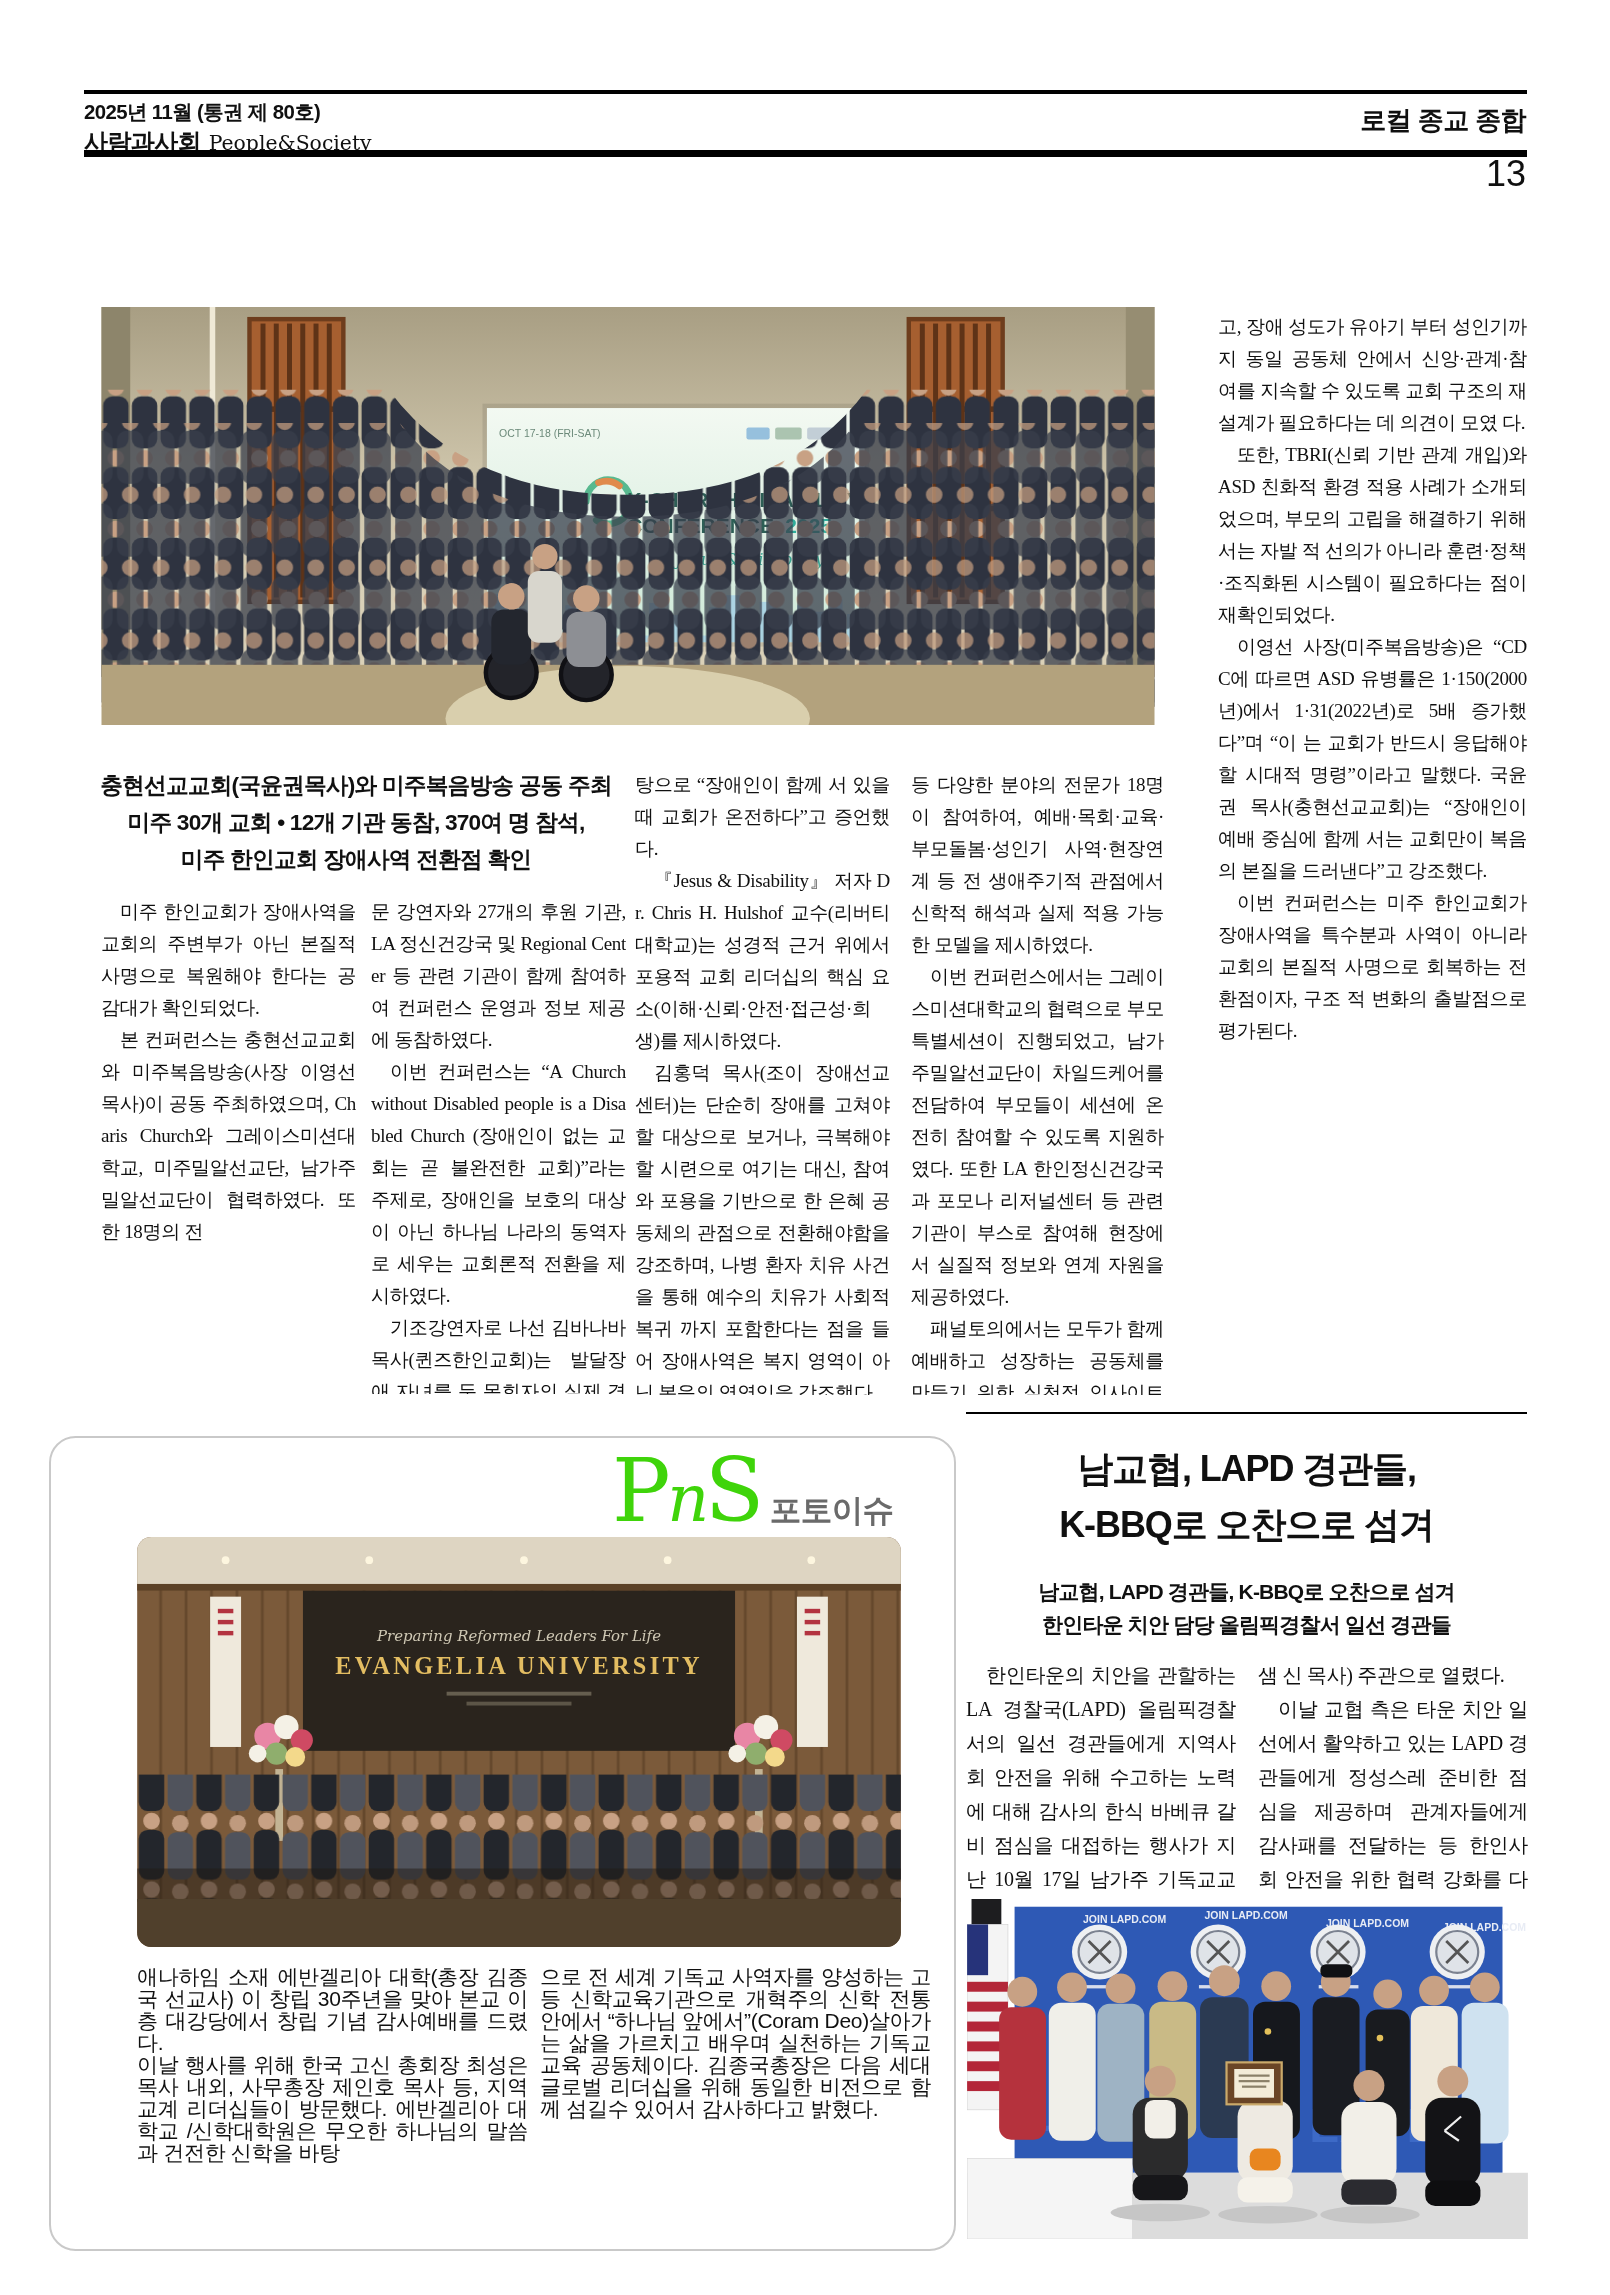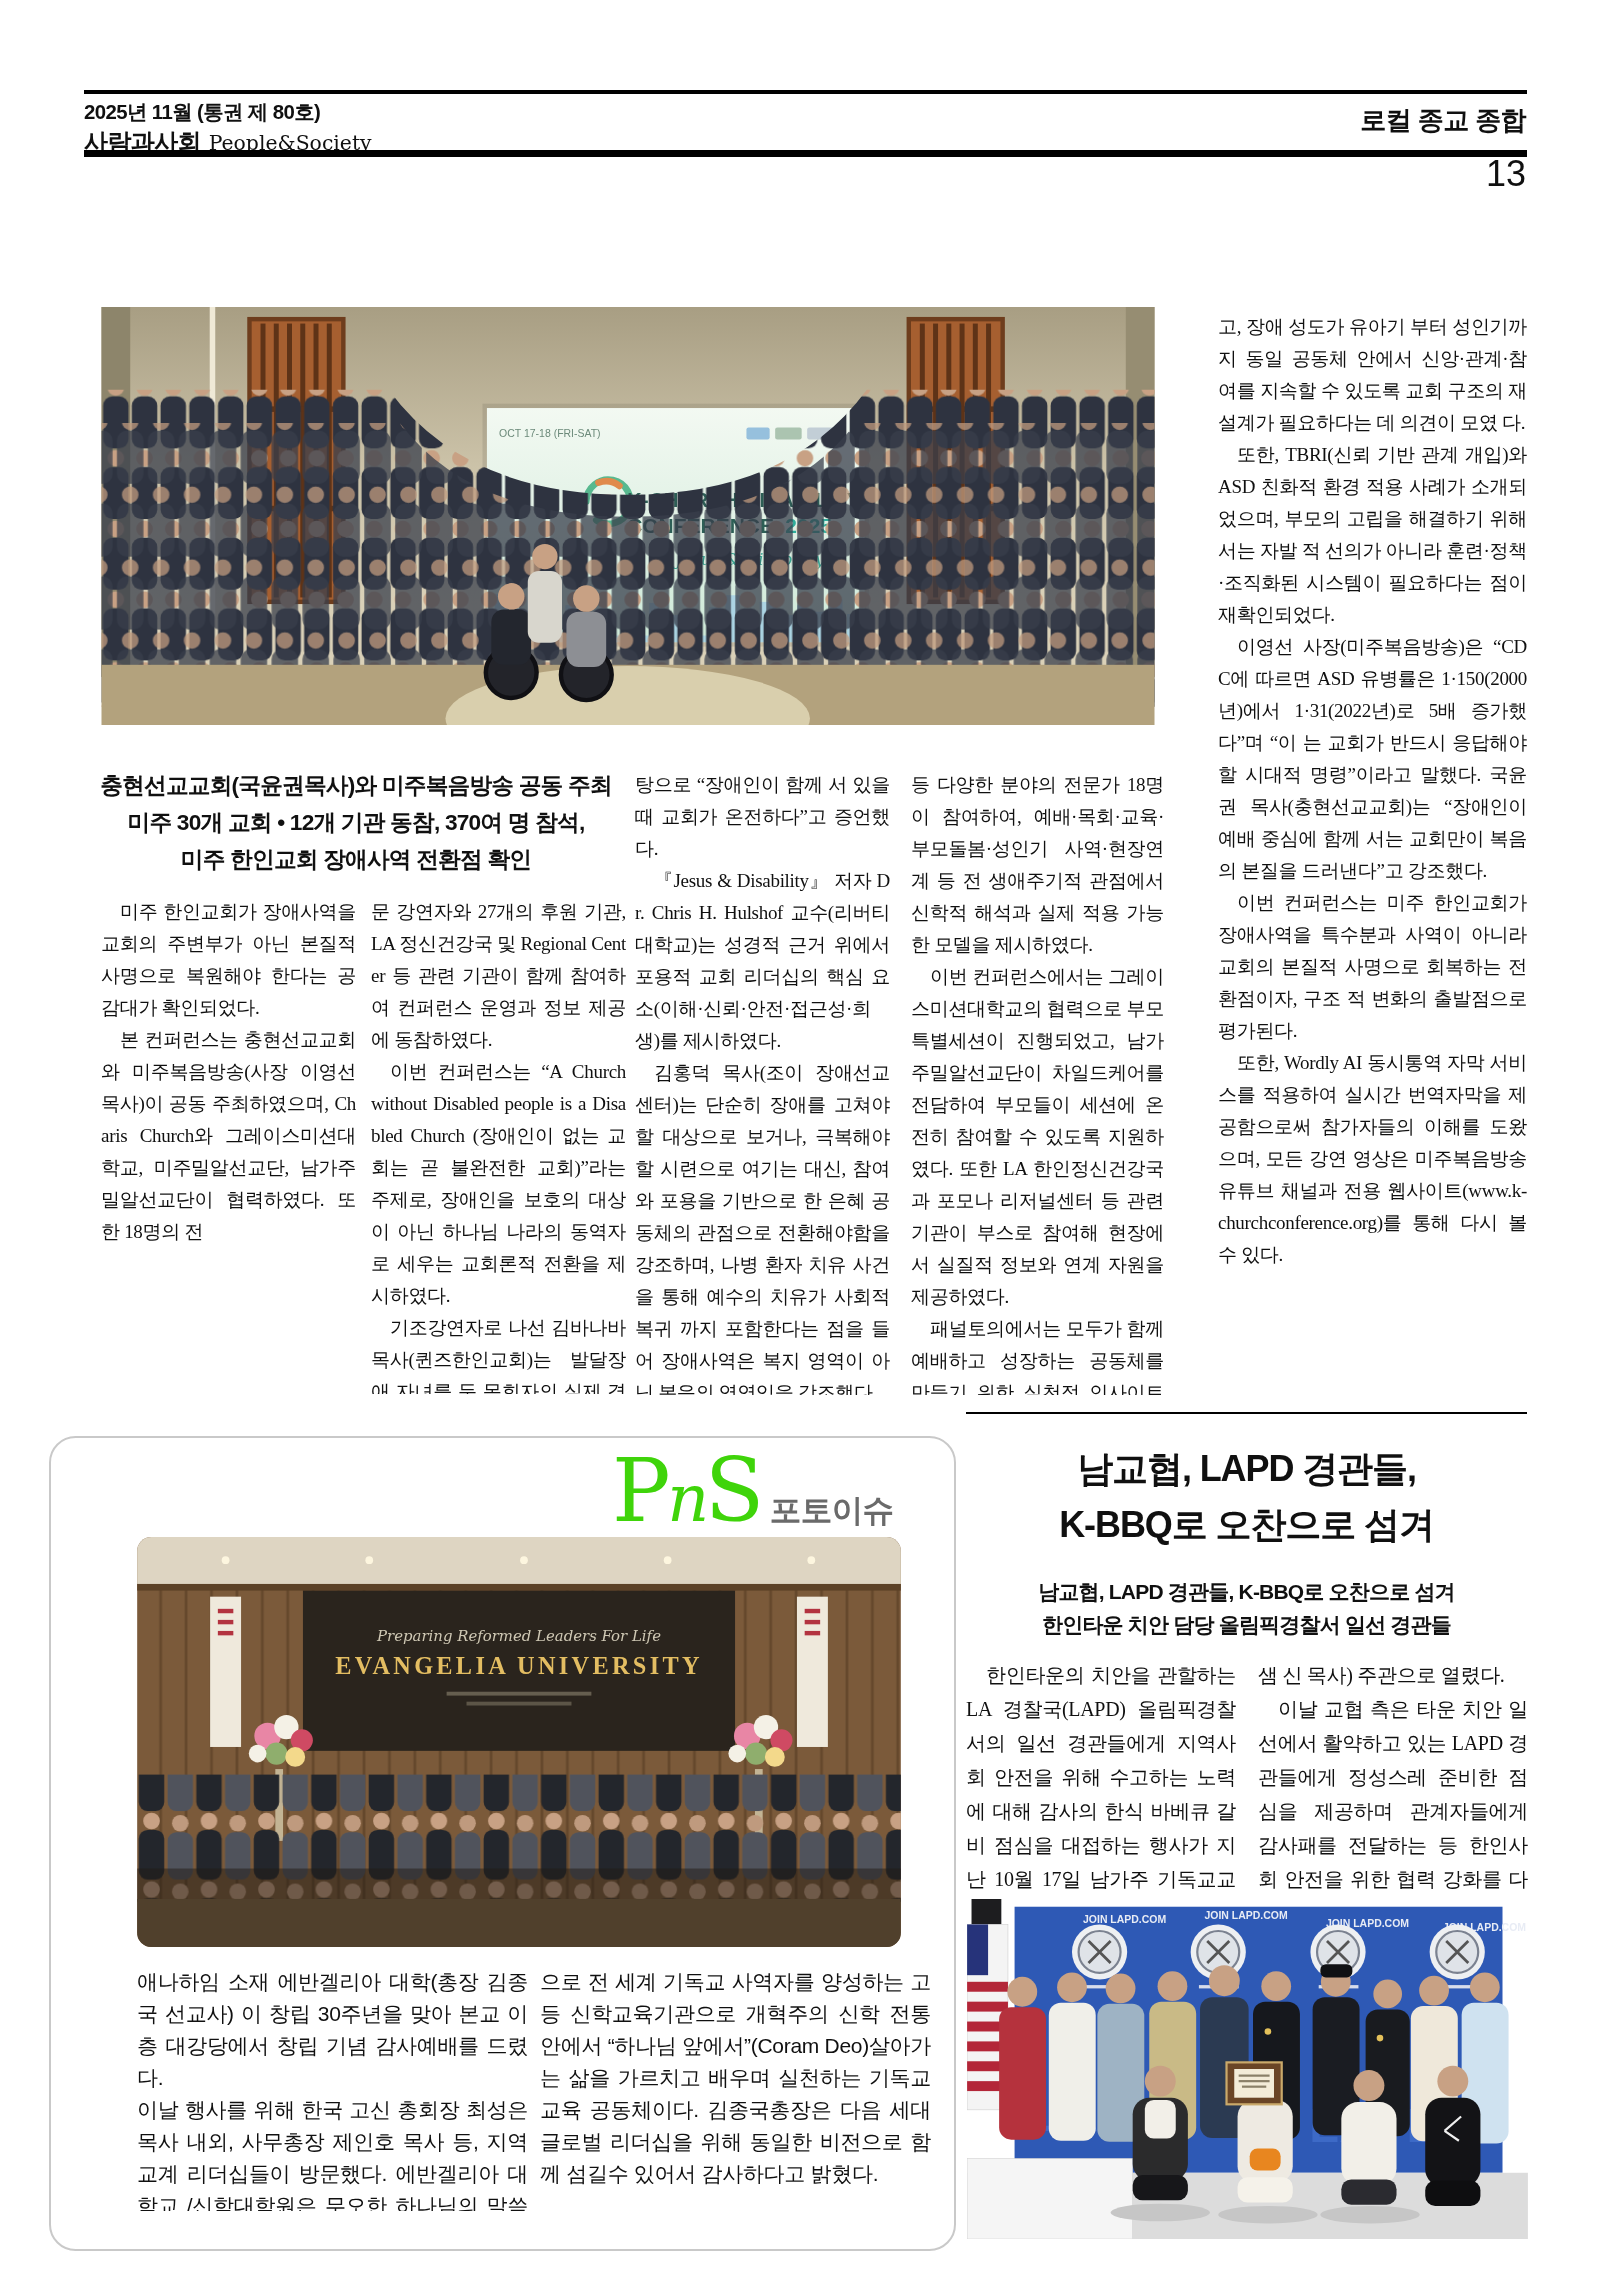--- a/index.html
+++ b/index.html
@@ -19,21 +19,21 @@
 
   
   .headline{left:84px;top:186px;width:1443px;white-space:nowrap;}
   .headline .hl-sans{font:800 51px "Liberation Sans",sans-serif;letter-spacing:-2.2px;}
   .headline .hl-serif{font:bold 54px "Liberation Serif",serif;letter-spacing:-1.7px;margin-left:14.4px;}
 
   
   .col{overflow:hidden;font-size:19px;line-height:32px;letter-spacing:-0.3px;}
   .col p{margin:0;text-align:justify;word-break:break-all;}
   .col p.indent{text-indent:1em;}
-  .sans-col{font-family:"Liberation Sans",sans-serif;font-size:21px;line-height:32px;}
+  .sans-col{font-family:"Liberation Sans",sans-serif;font-size:21px;line-height:22px;}
   .subhead{left:93px;top:767px;width:526px;text-align:center;
            font:bold 22.7px "Liberation Sans",sans-serif;line-height:37px;letter-spacing:-0.8px;}
   .subhead div{white-space:nowrap;}
 
   
   .photo-frame{overflow:hidden;}
   .photo-frame svg{display:block;}
 
   
   .pns-box{left:49px;top:1436px;width:903px;height:811px;border:2.2px solid #c9c9c9;border-radius:26.5px;background:#fff;}
@@ -194,21 +194,20 @@
         <circle cx="878" cy="528" r="24" fill="#c8a184"></circle>
       </g>
     </svg>
   </div>
 
   <div class="abs col" style="left:1218px;top:311px;width:309px;height:1103px;">
       <p>고, 장애 성도가 유아기 부터 성인기까지 동일 공동체 안에서 신앙·관계·참여를 지속할 수 있도록 교회 구조의 재설계가 필요하다는 데 의견이 모였 다.</p>
       <p class="indent">또한, TBRI(신뢰 기반 관계 개입)와 ASD 친화적 환경 적용 사례가 소개되었으며, 부모의 고립을 해결하기 위해서는 자발 적 선의가 아니라 훈련·정책·조직화된 시스템이 필요하다는 점이 재확인되었다.</p>
       <p class="indent">이영선 사장(미주복음방송)은 “CDC에 따르면 ASD 유병률은 1·150(2000년)에서 1·31(2022년)로 5배 증가했다”며 “이 는 교회가 반드시 응답해야 할 시대적 명령”이라고 말했다. 국윤권 목사(충현선교교회)는 “장애인이 예배 중심에 함께 서는 교회만이 복음의 본질을 드러낸다”고 강조했다.</p>
       <p class="indent">이번 컨퍼런스는 미주 한인교회가 장애사역을 특수분과 사역이 아니라 교회의 본질적 사명으로 회복하는 전환점이자, 구조 적 변화의 출발점으로 평가된다.</p>
-      <p class="indent">또한, Wordly AI 동시통역 자막 서비스를 적용하여 실시간 번역자막을 제공함으로써 참가자들의 이해를 도왔으며, 모든 강연 영상은 미주복음방송 유튜브 채널과 전용 웹사이트(www.k-churchconference.org)를 통해 다시 볼 수 있다.</p>
     </div>
 
   <div class="abs subhead">
     <div>충현선교교회(국윤권목사)와 미주복음방송 공동 주최</div>
     <div>미주 30개 교회 • 12개 기관 동참, 370여 명 참석,</div>
     <div>미주 한인교회 장애사역 전환점 확인</div>
   </div>
 
   <div class="abs col" style="left:101px;top:896px;width:255px;height:498px;">
       <p class="indent">미주 한인교회가 장애사역을 교회의 주변부가 아닌 본질적 사명으로 복원해야 한다는 공감대가 확인되었다.</p>

